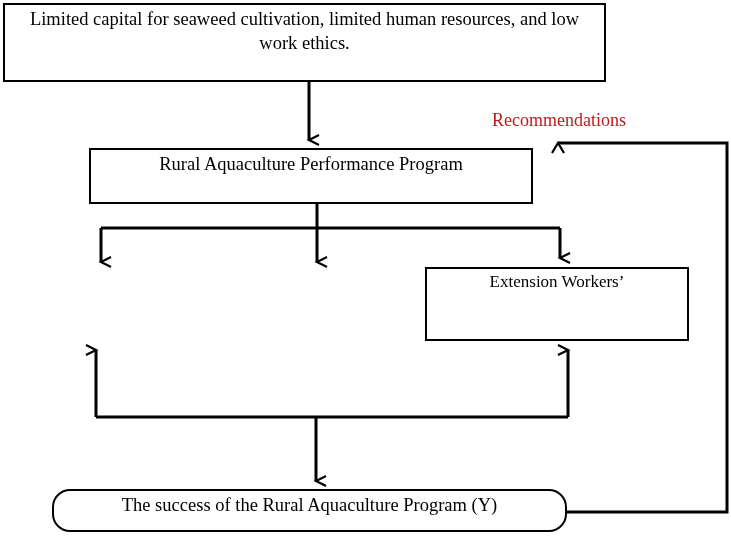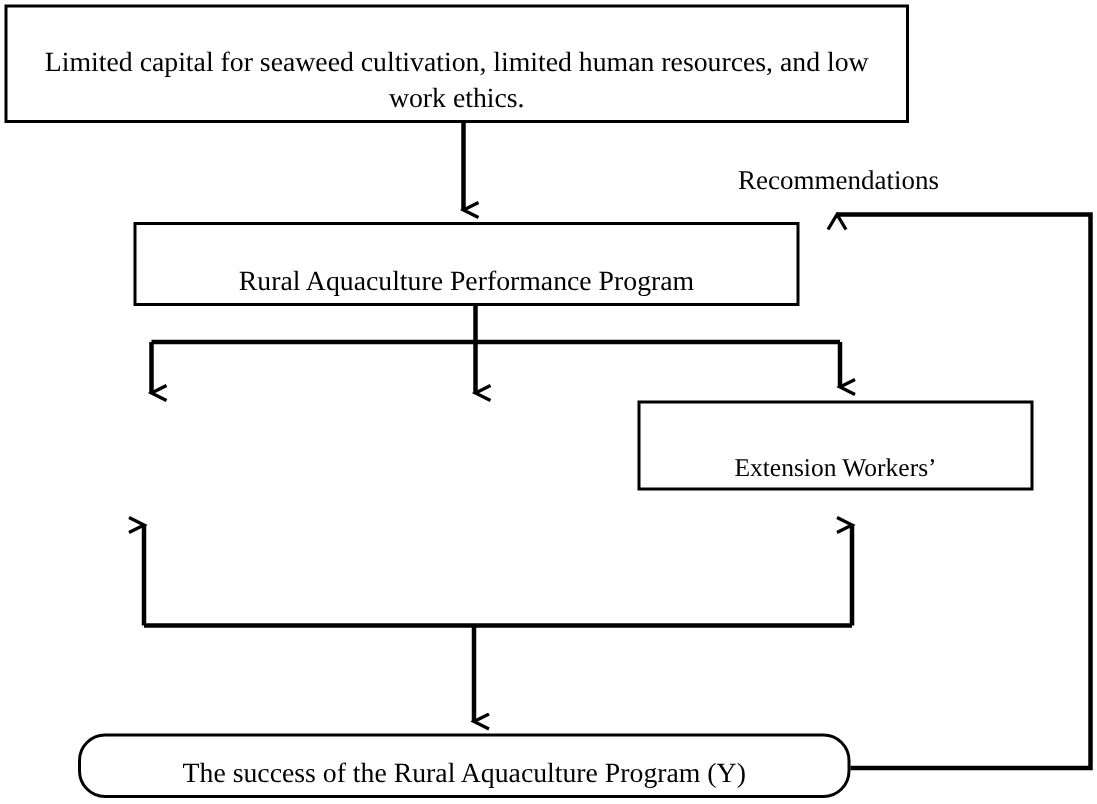--- a/index.html
+++ b/index.html
@@ -14,39 +14,39 @@
     background: #ffffff;
     overflow: hidden;
     font-family: "Liberation Serif", "DejaVu Serif", serif;
   }
   .node {
     position: absolute;
     box-sizing: border-box;
     border: 2px solid #000000;
     background: #ffffff;
     display: flex;
-    align-items: flex-end;
+    align-items: flex-start;
     justify-content: center;
     text-align: center;
     color: #000000;
     line-height: 1.30;
     padding: 2px 6px;
     z-index: 3;
   }
   .node span { display: block; width: 100%; }
 
   #node-problem   { left: 3px;   top: 3px;   width: 603px; height: 79px;  font-size: 18.5px; }
   #node-program   { left: 89px;  top: 148px; width: 444px; height: 56px;  font-size: 18.5px; }
   #node-x2        { left: 2px;   top: 272px; width: 199px; height: 69px;  font-size: 17px; }
-  #node-x1        { left: 425px; top: 267px; width: 264px; height: 60px;  font-size: 17px; }
+  #node-x1        { left: 425px; top: 267px; width: 264px; height: 74px;  font-size: 17px; }
   #node-y         { left: 52px;  top: 489px; width: 515px; height: 43px;  font-size: 18.5px; border-radius: 18px; }
 
   .edge-label {
     position: absolute;
-    color: #000000;
+    color: #b91c1c;
     font-size: 18px;
     white-space: nowrap;
     z-index: 4;
   }
   #label-recommendations { left: 492px; top: 110px; }
 
   #wires { position: absolute; left: 0; top: 0; width: 731px; height: 536px; z-index: 2; }
 </style>
 </head>
 <body>

